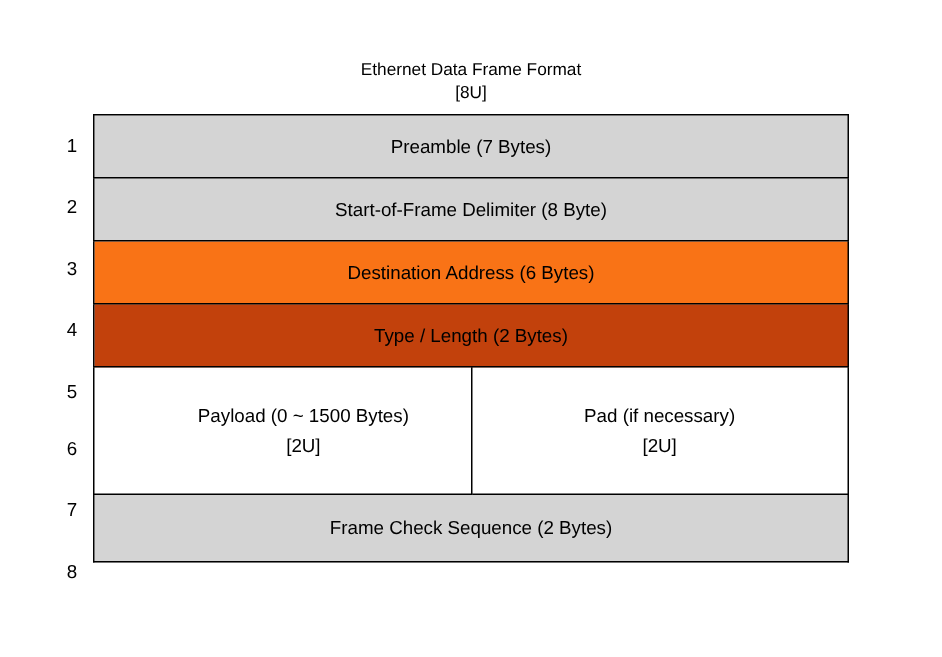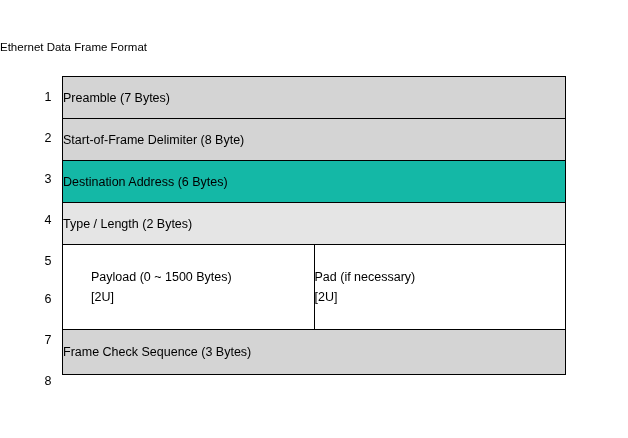--- a/index.html
+++ b/index.html
@@ -17,39 +17,40 @@
   #diagram-wrap {
     position: relative;
     width: 628px;
     height: 438px;
   }
   .title-block {
     position: absolute;
     left: 0;
     top: 40px;
     width: 628px;
-    text-align: left;
+    text-align: center;
     line-height: 15px;
   }
   .title-line {
     font-size: 11.5px;
     color: #000;
     display: block;
   }
   .frame-table {
     position: absolute;
     left: 62px;
     top: 76px;
     width: 504px;
     border-collapse: collapse;
     table-layout: fixed;
   }
   .frame-table td {
     border: 1px solid #000000;
     padding: 0;
+    text-align: center;
     vertical-align: middle;
     font-size: 12.5px;
     margin-left: 29px;
   }
   
   .rownum-col {
     position: absolute;
     left: 36px;
     top: 76px;
     width: 24px;
@@ -58,41 +59,42 @@
   .rownum {
     position: absolute;
     left: 0;
     width: 24px;
     text-align: center;
     font-size: 12.5px;
     line-height: 12px;
     color: #000;
   }
   .cell-gray { background: #d4d4d4; }
-  .cell-blue { background: #14b8a6; }
-  .cell-cream { background: #e5e5e5; }
+  .cell-blue { background: #f97316; }
+  .cell-cream { background: #c2410c; }
   .cell-white { background: #ffffff; }
   .row-h-41 { height: 41px; }
   .row-h-44 { height: 44px; }
   .payload-cell { height: 84px; }
   .cell-two-line {
     line-height: 20px;
   }
   .sub-line {
     display: block;
     font-size: 12.5px;
   }
 </style>
 </head>
 <body>
 
 <div id="diagram-wrap">
 
   <div class="title-block">
     <span class="title-line">Ethernet Data Frame Format</span>
+    <span class="title-line">[8U]</span>
   </div>
 
   <div class="rownum-col">
     <div class="rownum" style="top:15px;">1</div>
     <div class="rownum" style="top:56px;">2</div>
     <div class="rownum" style="top:97px;">3</div>
     <div class="rownum" style="top:138px;">4</div>
     <div class="rownum" style="top:179px;">5</div>
     <div class="rownum" style="top:217px;">6</div>
     <div class="rownum" style="top:258px;">7</div>
@@ -117,18 +119,18 @@
       <td class="cell-white payload-cell cell-two-line" style="width:50%;padding-left:28px;">
         <span class="sub-line">Payload (0 ~ 1500 Bytes)</span>
         <span class="sub-line">[2U]</span>
       </td>
       <td class="cell-white payload-cell cell-two-line" style="width:50%;">
         <span class="sub-line">Pad (if necessary)</span>
         <span class="sub-line">[2U]</span>
       </td>
     </tr>
     <tr>
-      <td class="cell-gray row-h-44" colspan="2">Frame Check Sequence (3 Bytes)</td>
+      <td class="cell-gray row-h-44" colspan="2">Frame Check Sequence (2 Bytes)</td>
     </tr>
   </tbody>
     </table>
 
 </div>
 
 </body></html>

